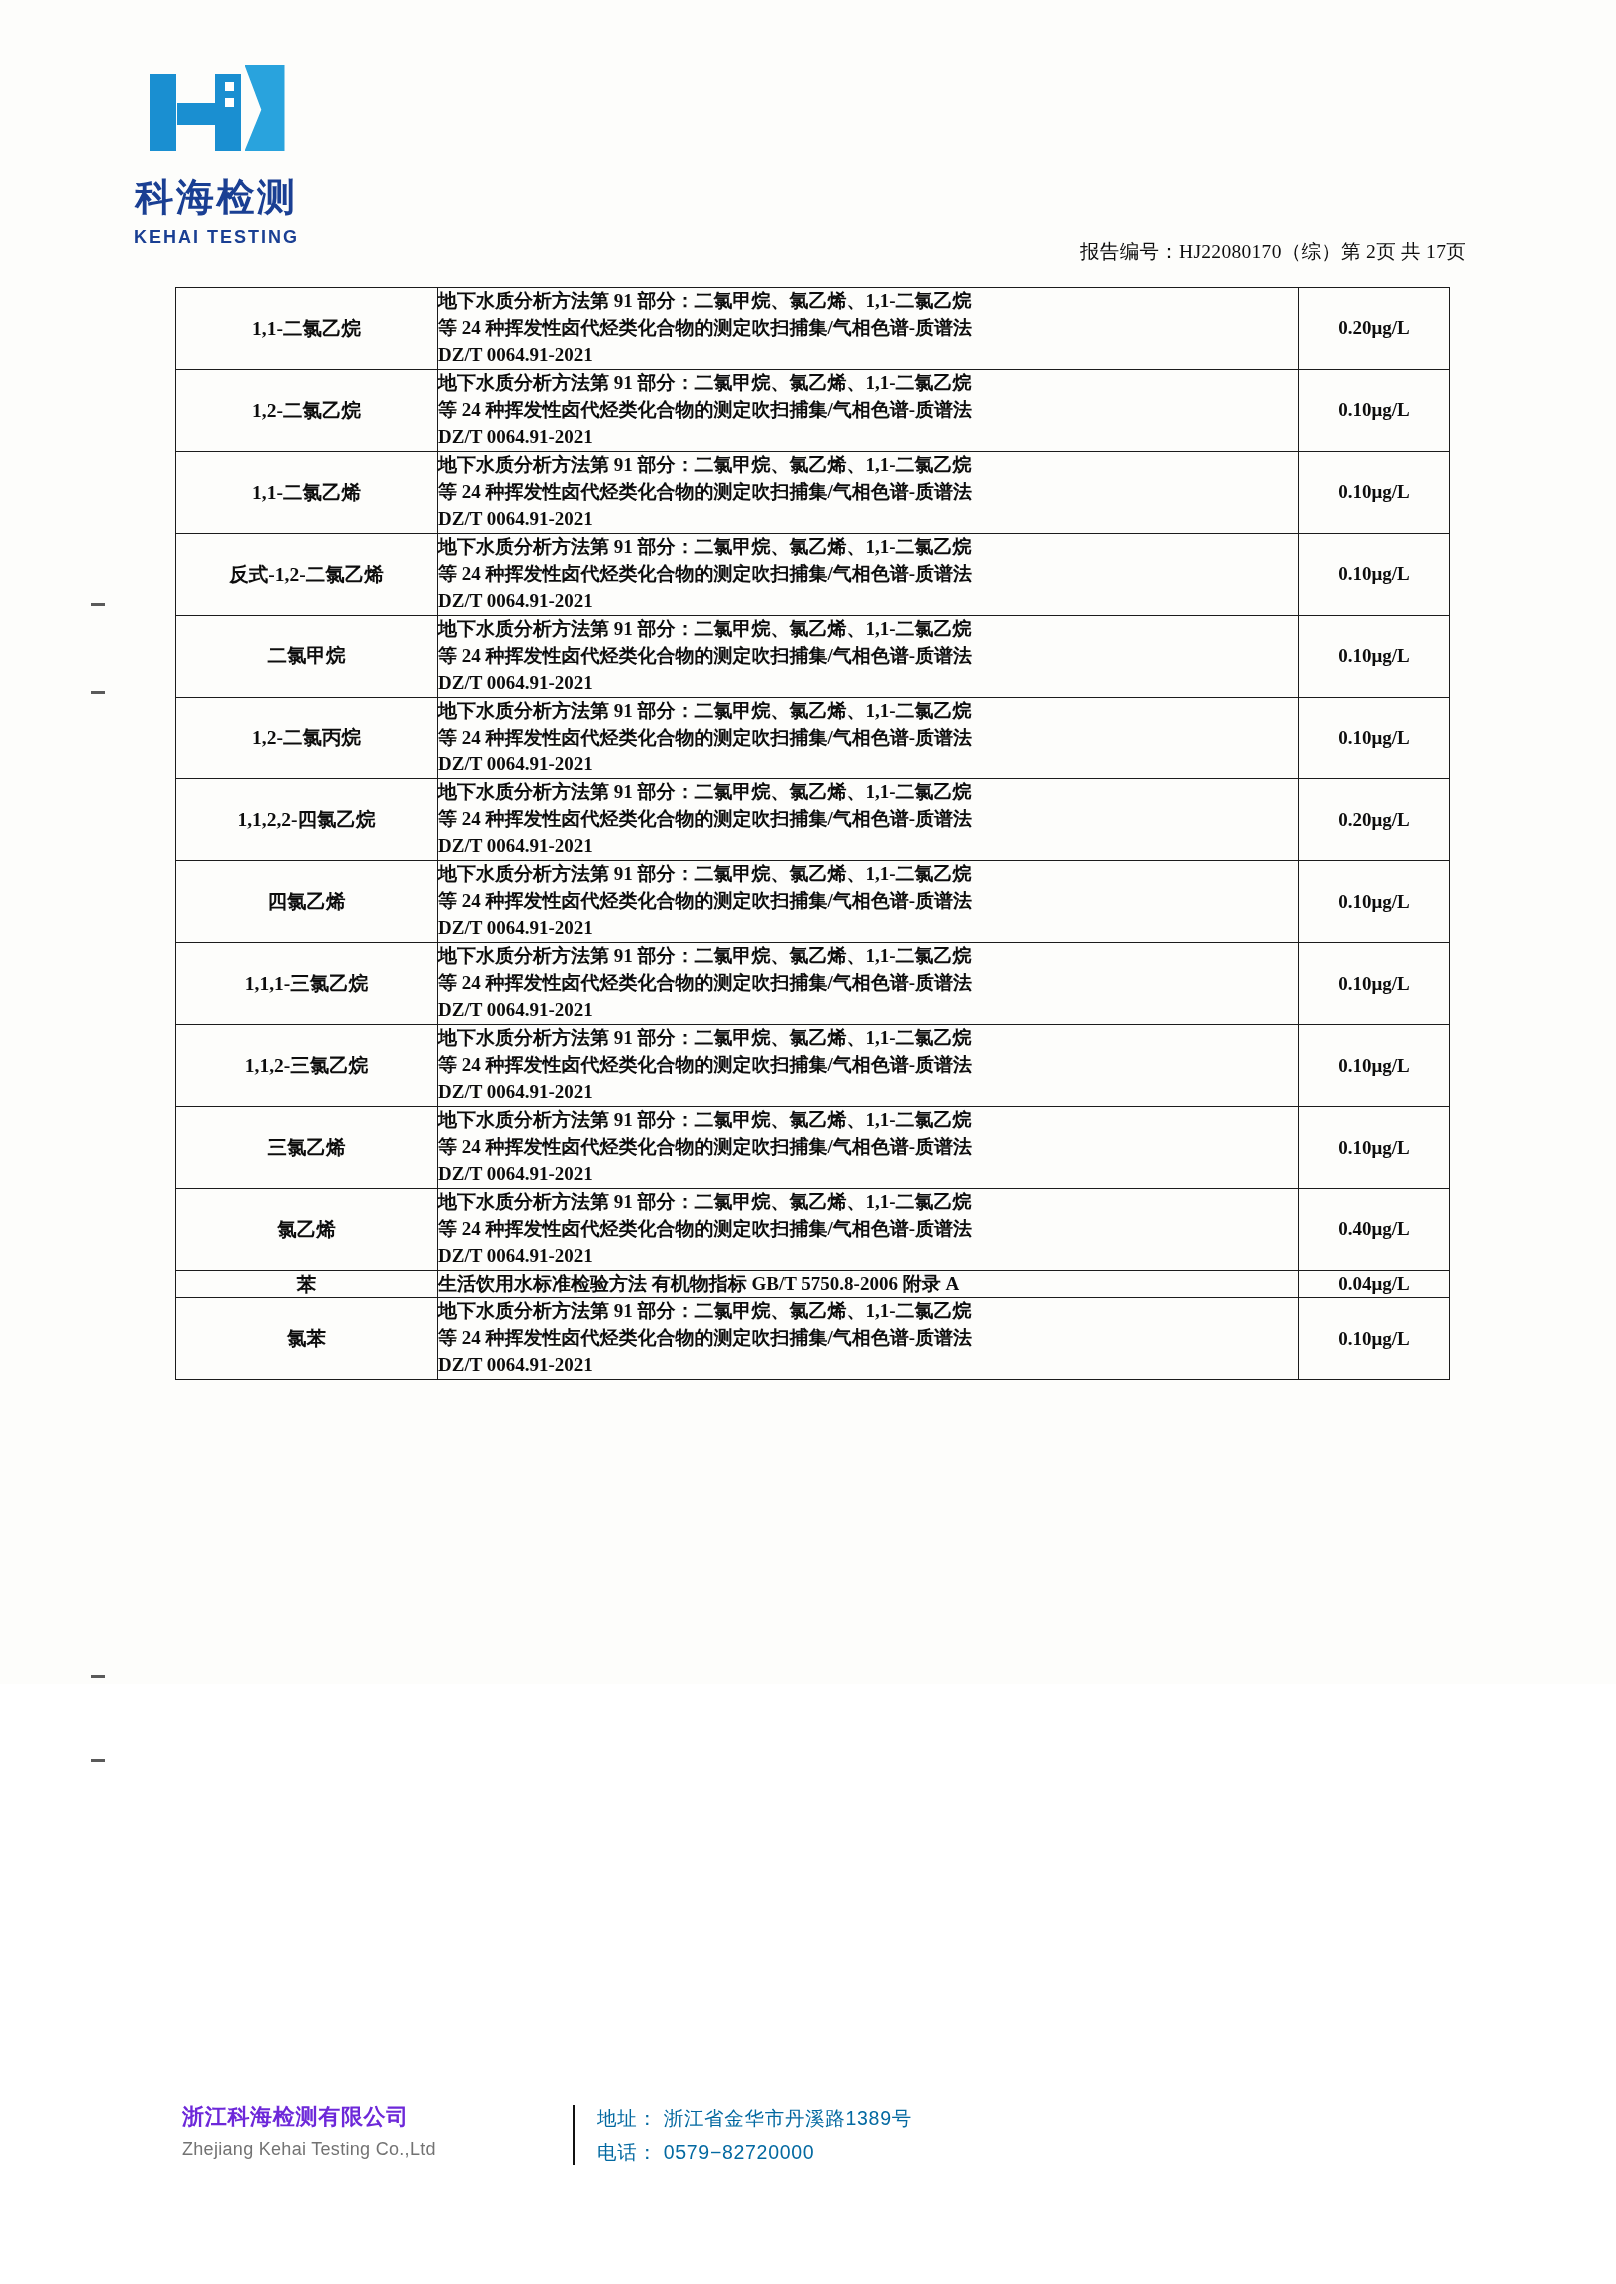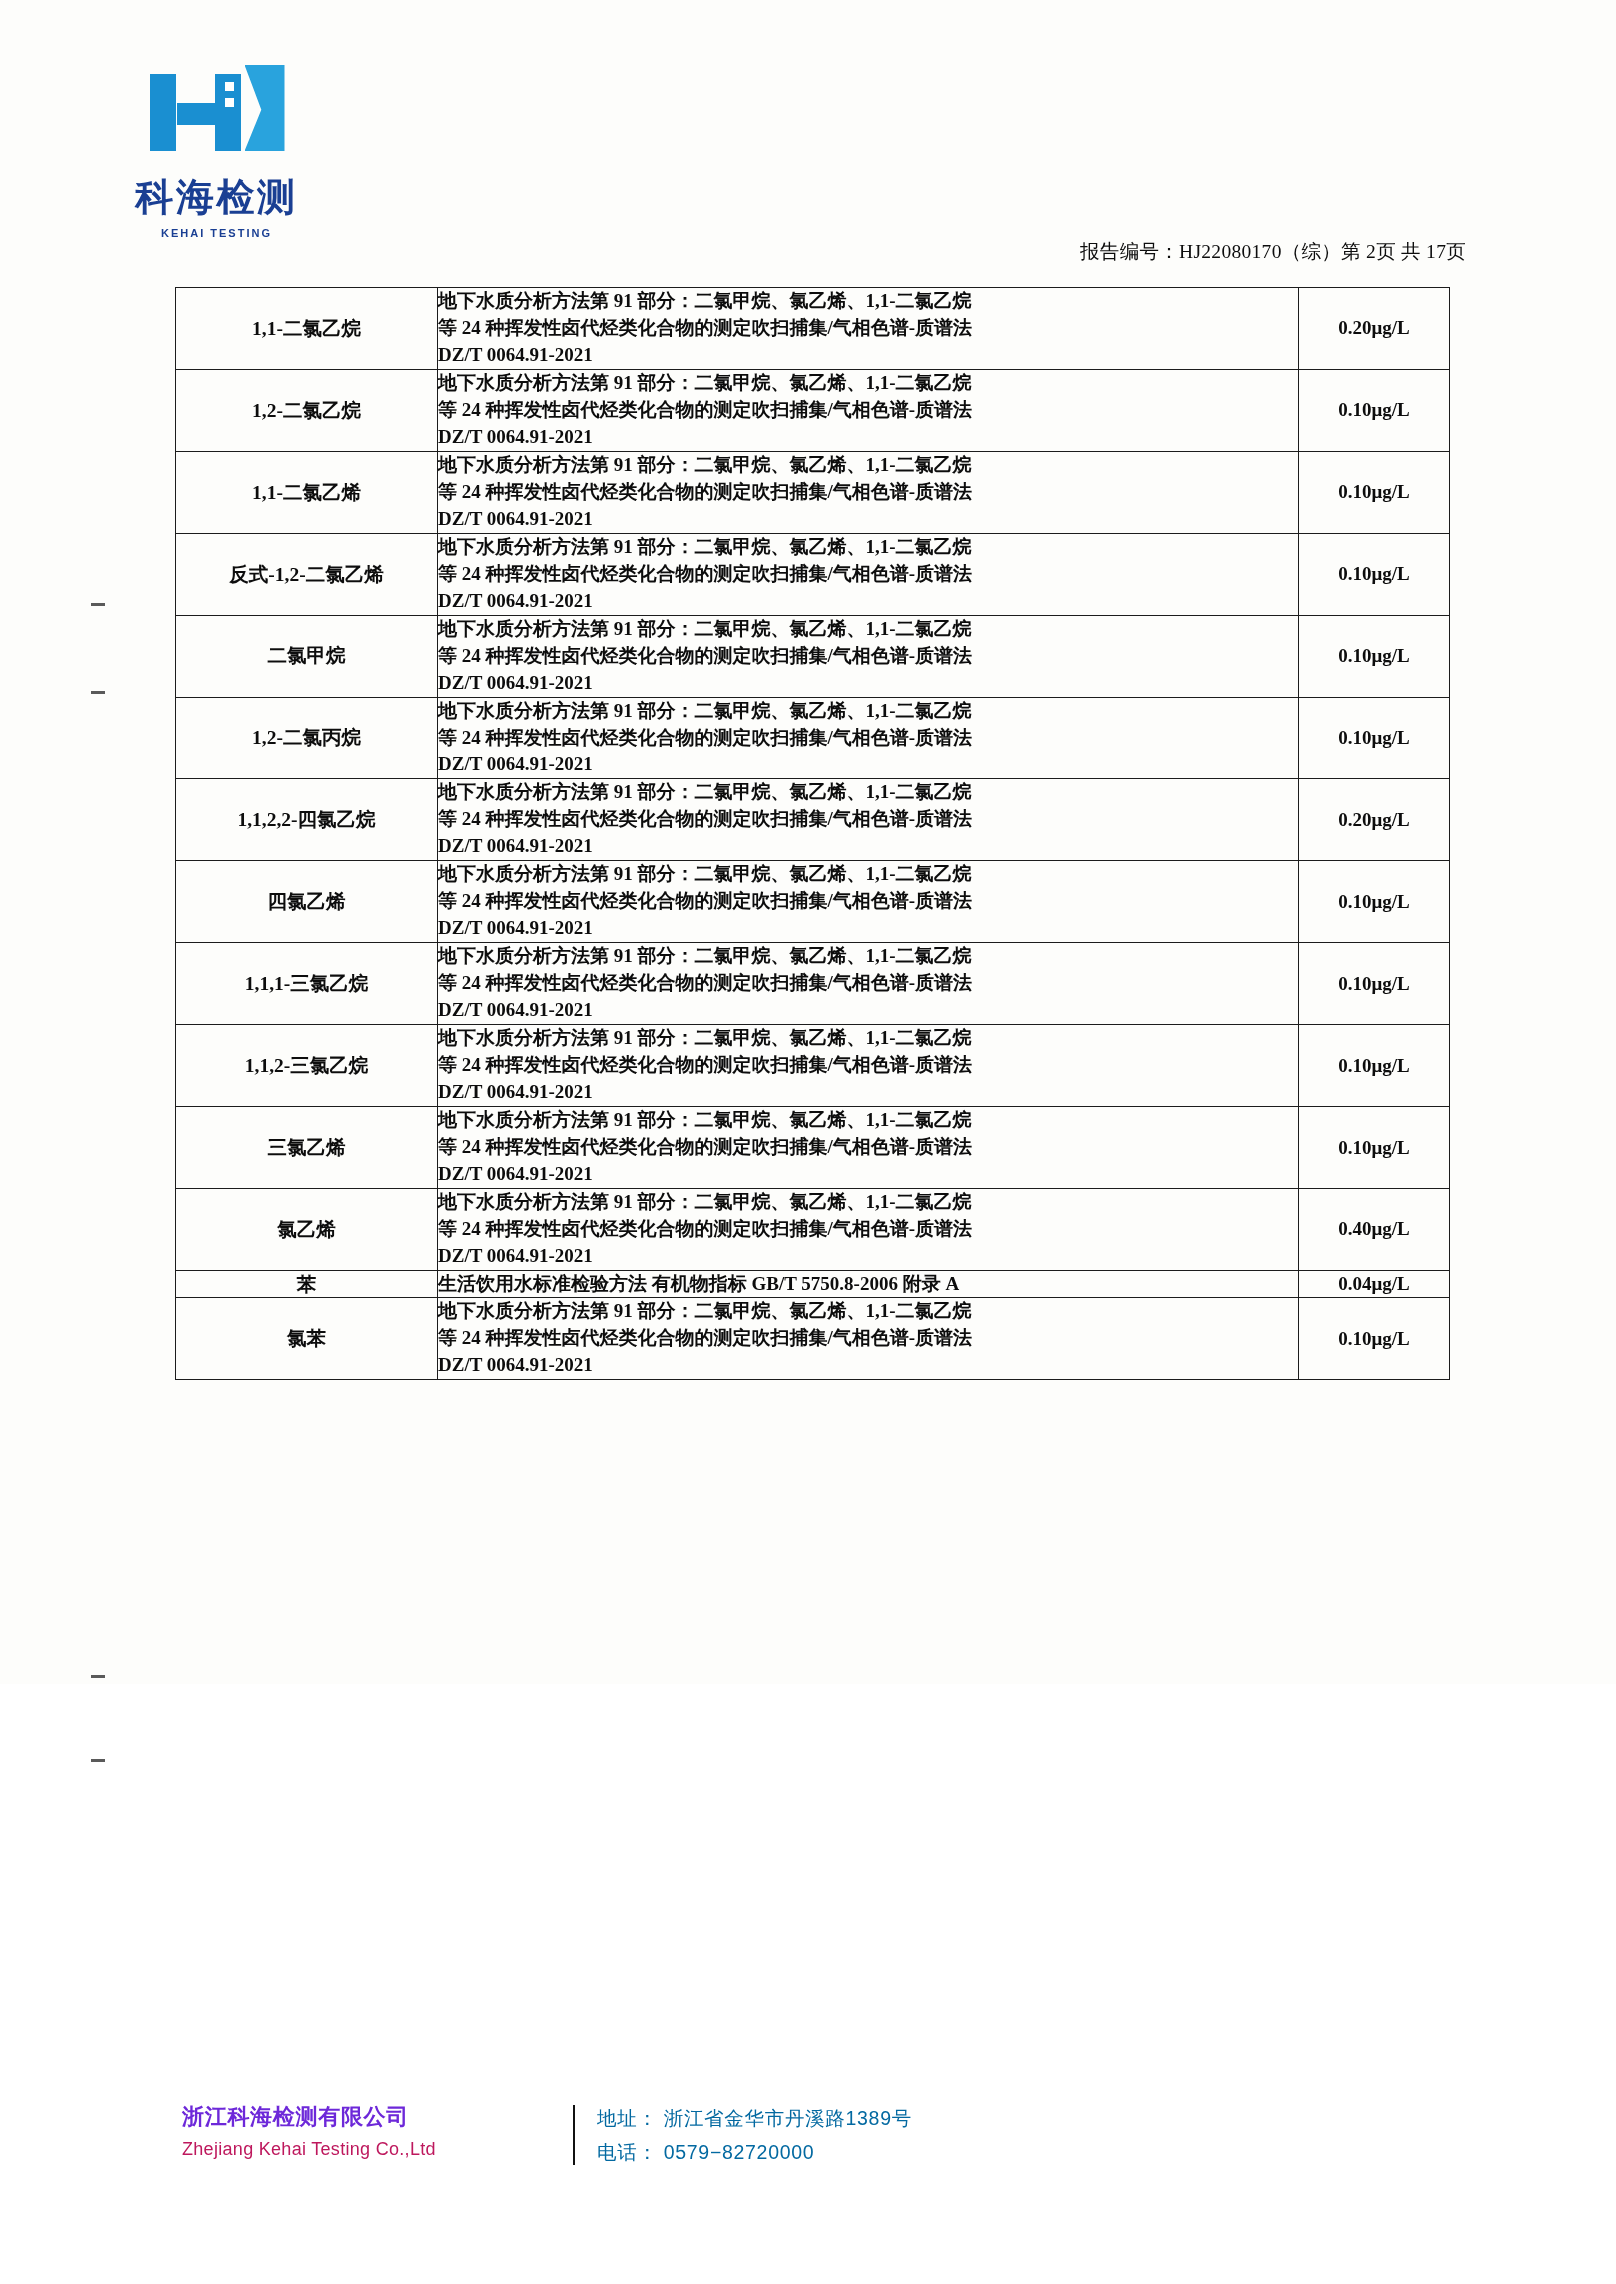--- a/index.html
+++ b/index.html
@@ -65,21 +65,21 @@
     font-family: "Liberation Serif", "DejaVu Serif", serif;
     font-weight: bold;
     font-size: 38px;
     letter-spacing: 2.6px;
     color: #1a3f93;
     margin-top: 2.6px;
   }
   .logo-en {
     font-family: "Liberation Sans", sans-serif;
     font-weight: bold;
-    font-size: 11px;
+    font-size: 18px;
     letter-spacing: 2px;
     color: #1a3f93;
     margin-top: 3.9px;
   }
   .report-no {
     position: absolute;
     right: 150px;
     top: 186px;
     font-size: 19.5px;
     letter-spacing: 0.3px;
@@ -162,21 +162,21 @@
     width: 391px;
   }
   .f-cn {
     font-size: 22px;
     font-weight: bold;
     color: #6d28d9;
     letter-spacing: 0.7px;
   }
   .f-en {
     font-size: 18px;
-    color: #be185d;
+    color: #737373;
     margin-top: 6.5px;
     letter-spacing: 0.3px;
   }
   .f-div {
     width: 2px;
     background: #111;
     height: 60px;
     margin: 2.6px 22px 0 0;
   }
   .f-right {

